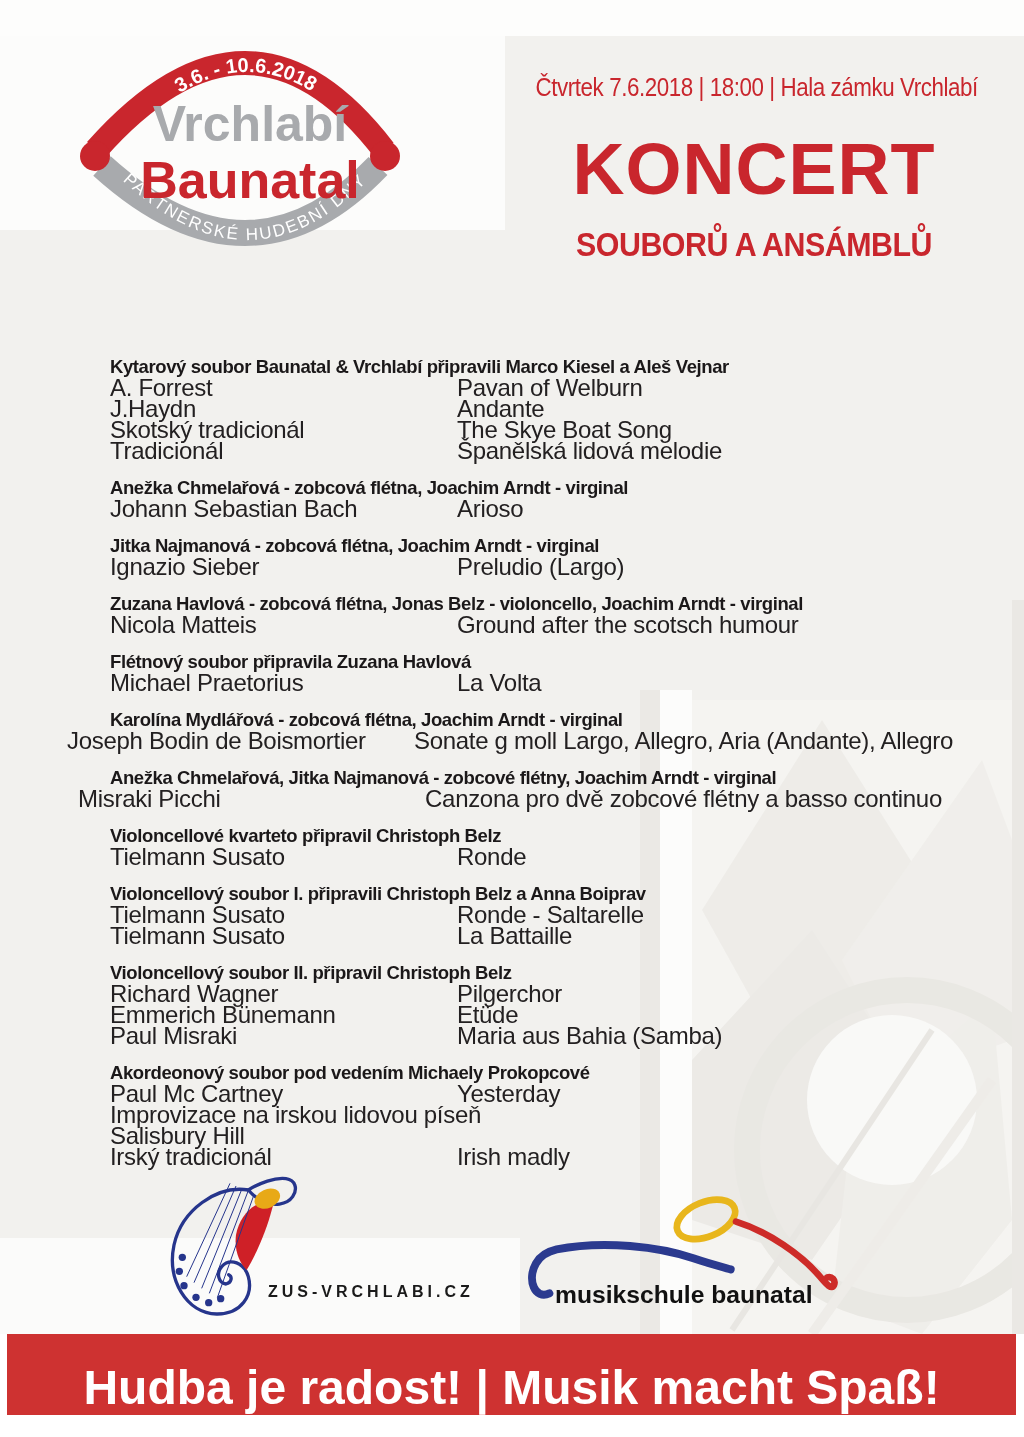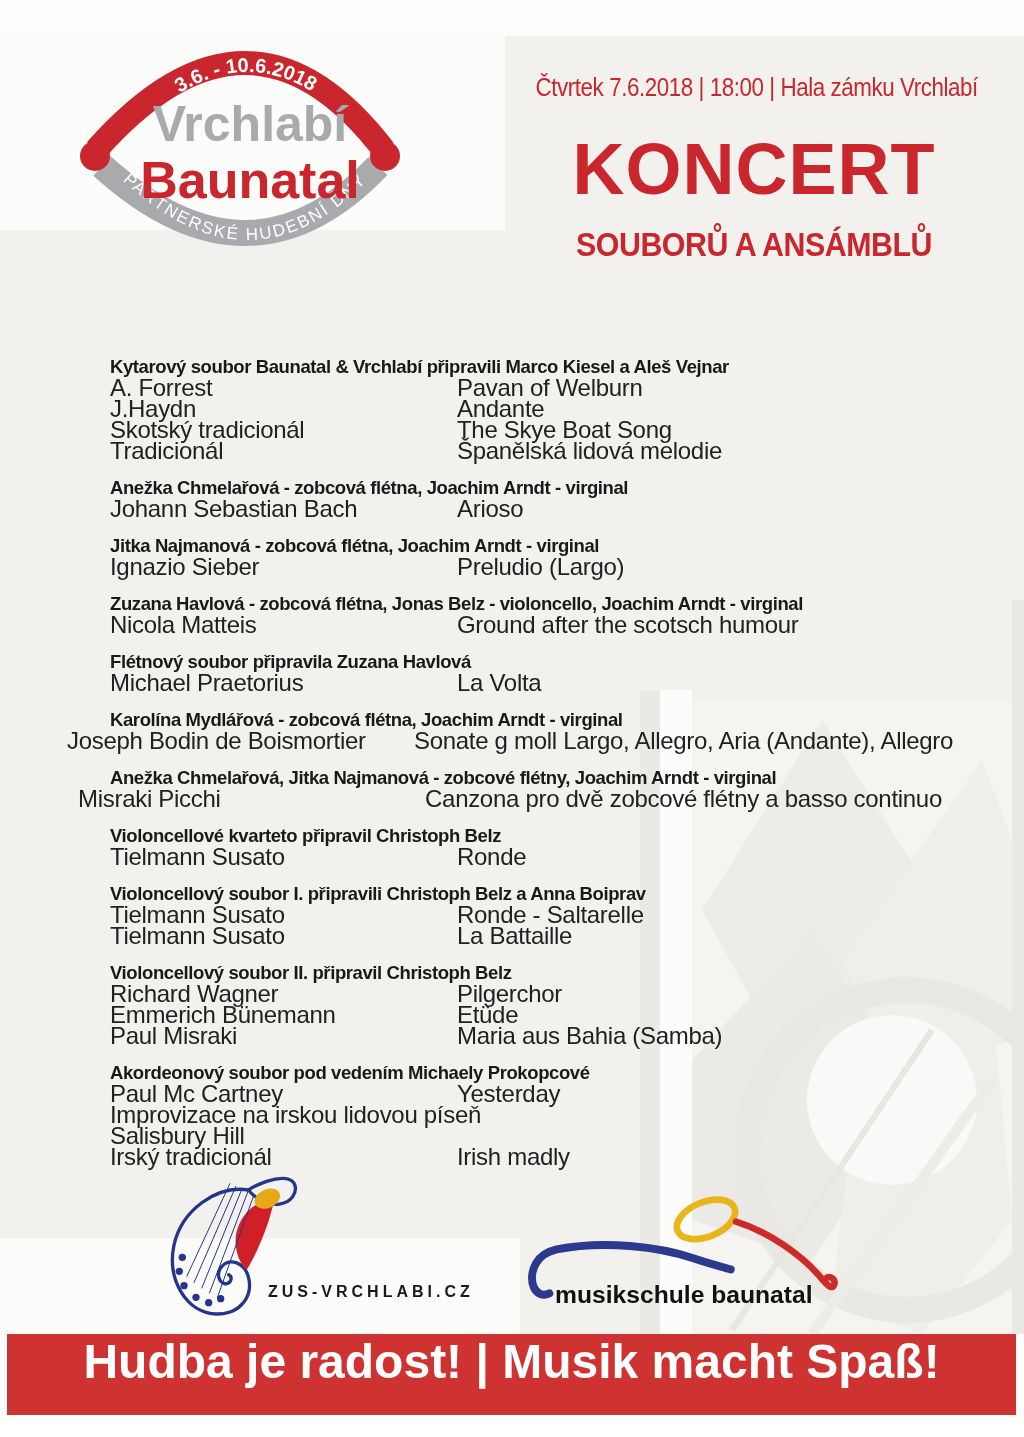--- a/index.html
+++ b/index.html
@@ -50,21 +50,21 @@
   
   .zus-logo{position:absolute;left:150px;top:1170px;width:180px;height:160px;}
   .zus-label{
     position:absolute;left:268px;top:1283px;
     font-size:16px;font-weight:bold;letter-spacing:4px;color:#1a1a1a;white-space:nowrap;
   }
   .musik-logo{position:absolute;left:520px;top:1180px;width:340px;height:140px;}
   
   .banner{
     position:absolute;left:7px;top:1334px;width:1009px;height:81px;
-    background:#ce3231;display:flex;align-items:flex-start;justify-content:center;
+    background:#ce3231;display:flex;align-items:flex-end;justify-content:center;
   }
   .banner span{
     color:#ffffff;font-size:48px;font-weight:bold;letter-spacing:0;white-space:nowrap;
   }
 </style>
 </head>
 <body>
 
 <div class="page">
 

